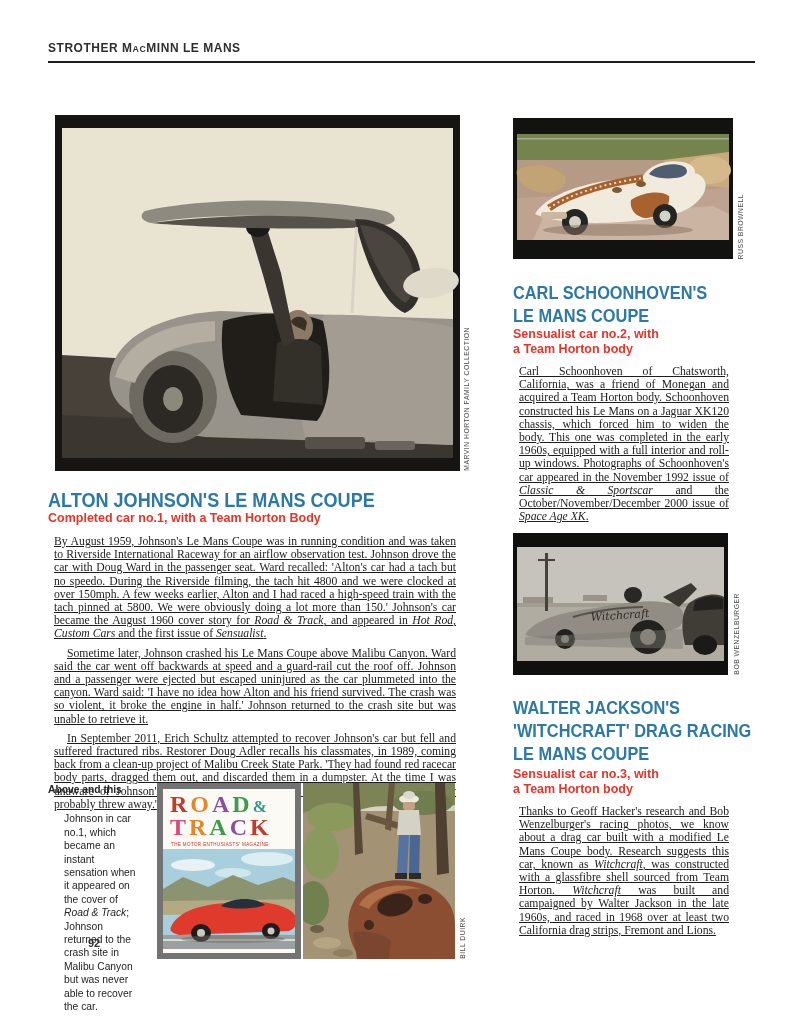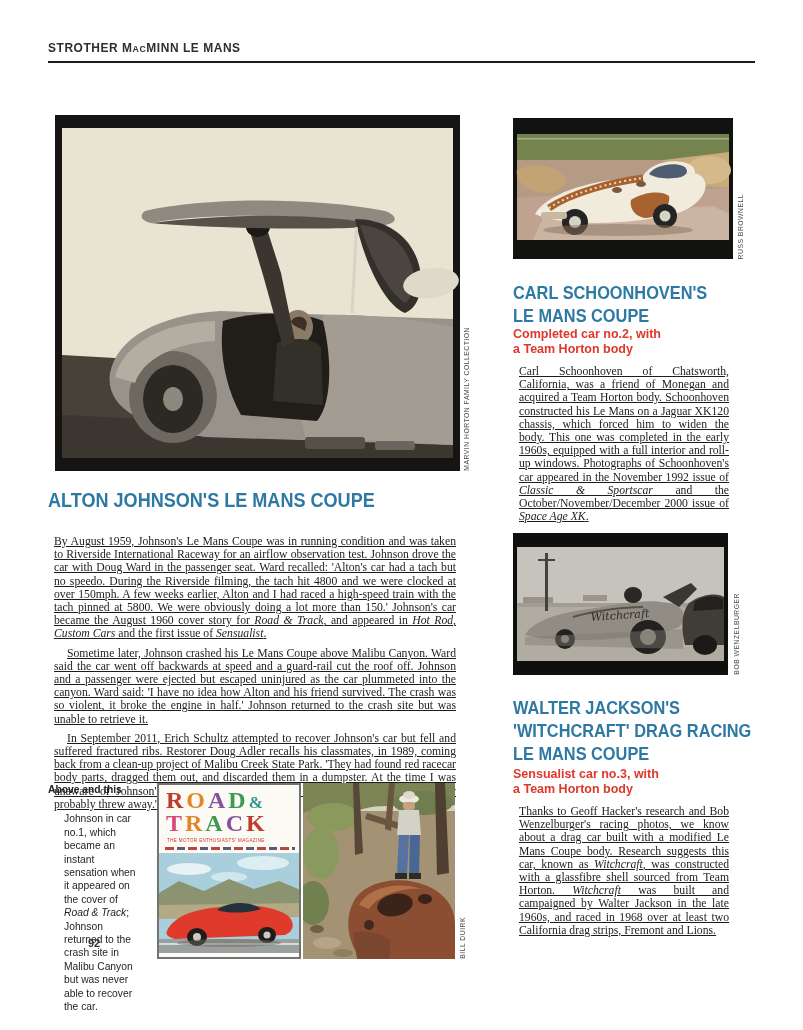--- a/index.html
+++ b/index.html
@@ -58,21 +58,21 @@
     position:absolute; left:48px; top:783px; width:106px;
     font-size:10.3px; line-height:13.4px; color:#242424;
   }
   .caption .lead { font-weight:bold; }
   .caption p { margin:16px; }
   .caption em { font-style:italic; }
 
   
   .cover {
     position:absolute; left:157px; top:783px; width:144px; height:176px;
-    background:#fbfaf4; border:2px solid #737373; overflow:hidden;
+    background:#fbfaf4; border:6px solid #737373; overflow:hidden;
   }
   .cover-row { position:absolute; left:7px; font-family:"Liberation Serif", serif;
     font-weight:bold; font-size:24px; letter-spacing:3px; line-height:1; white-space:nowrap; }
   .cover-row.r1 { top:3px; }
   .cover-row.r2 { top:26px; }
   .cover-amp { font-size:17px; letter-spacing:0; }
   .cover-tagline { position:absolute; left:8px; top:53px; font-size:4.5px; color:#c8352a; letter-spacing:0.4px; white-space:nowrap; }
   .microbar { position:absolute; left:6px; height:3px; width:130px;
     background:repeating-linear-gradient(90deg,#b8473c 0 9px,#fbfaf4 9px 12px,#5a5a72 12px 20px,#fbfaf4 20px 23px); }
   .microbar.m1 { top:62px; }
@@ -123,20 +123,23 @@
       <ellipse cx="376" cy="168" rx="28" ry="15" fill="#ded9c9" transform="rotate(-8 376 168)"></ellipse>
 
       <rect x="250" y="322" width="60" height="12" rx="3" fill="#55504a"></rect>
       <rect x="320" y="326" width="40" height="9" rx="3" fill="#6a655e"></rect>
     </svg>
   </div>
   <div class="credit" style="left:463px;bottom:559px;">MARVIN HORTON FAMILY COLLECTION</div>
 
   <div class="headline h-left" style="left:48px;top:489px;">
       <div>ALTON JOHNSON'S LE MANS COUPE</div>
+    </div>
+  <div class="subhead" style="left:48px;top:511px;">
+      <div>Completed car no.1, with a Team Horton Body</div>
     </div>
   <div class="body-text" style="left:48px;top:529px;width:414px;">
       <p><span>By August 1959, Johnson's Le Mans Coupe was in running condition and was taken to Riverside International Raceway for an airflow observation test. Johnson drove the car with Doug Ward in the passenger seat. Ward recalled: 'Alton's car had a tach but no speedo. During the Riverside filming, the tach hit 4800 and we were clocked at over 150mph. A few weeks earlier, Alton and I had raced a high-speed train with the tach pinned at 5800. We were obviously doing a lot more than 150.' Johnson's car became the August 1960 cover story for </span><em>Road &amp; Track</em><span>, and appeared in </span><em>Hot Rod</em><span>, </span><em>Custom Cars</em><span> and the first issue of </span><em>Sensualist</em><span>.</span></p>
       <p><span>Sometime later, Johnson crashed his Le Mans Coupe above Malibu Canyon. Ward said the car went off backwards at speed and a guard-rail cut the roof off. Johnson and a passenger were ejected but escaped uninjured as the car plummeted into the canyon. Ward said: 'I have no idea how Alton and his friend survived. The crash was so violent, it broke the engine in half.' Johnson returned to the crash site but was unable to retrieve it.</span></p>
       <p><span>In September 2011, Erich Schultz attempted to recover Johnson's car but fell and suffered fractured ribs. Restorer Doug Adler recalls his classmates, in 1989, coming back from a clean-up project of Malibu Creek State Park. 'They had found red racecar body parts, dragged them out, and discarded them in a dumpster. At the time I was unaware of Johnson's Le Mans Coupe and only years later realised what they probably threw away.'</span></p>
     </div>
 
   <div class="caption">
     <div class="lead">Above and this</div>
     <div>
@@ -244,21 +247,21 @@
       <rect x="28" y="94" width="26" height="7" rx="3" fill="#c8b8a0"></rect>
     </svg>
   </div>
   <div class="credit" style="left:737px;bottom:771px;">RUSS BROWNELL</div>
 
   <div class="headline h-right" style="left:513px;top:281px;">
       <div>CARL SCHOONHOVEN'S</div>
       <div>LE MANS COUPE</div>
     </div>
   <div class="subhead" style="left:513px;top:327px;">
-      <div>Completed car no.2, with</div>
+      <div>Sensualist car no.2, with</div>
       <div>a Team Horton body</div>
     </div>
   <div class="body-text" style="left:513px;top:359px;width:222px;">
       <p><span>Carl Schoonhoven of Chatsworth, California, was a friend of Monegan and acquired a Team Horton body. Schoonhoven constructed his Le Mans on a Jaguar XK120 chassis, which forced him to widen the body. This one was completed in the early 1960s, equipped with a full interior and roll-up windows. Photographs of Schoonhoven's car appeared in the November 1992 issue of </span><em>Classic &amp; Sportscar</em><span> and the October/November/December 2000 issue of </span><em>Space Age XK</em><span>.</span></p>
     </div>
 
   <div class="photo" style="left:513px;top:533px;">
     <svg width="215" height="142" viewBox="0 0 215 142">
       <rect width="215" height="142" fill="#0f0f0e"></rect>
       <rect x="4" y="14" width="207" height="114" fill="#c6c3bc"></rect>

